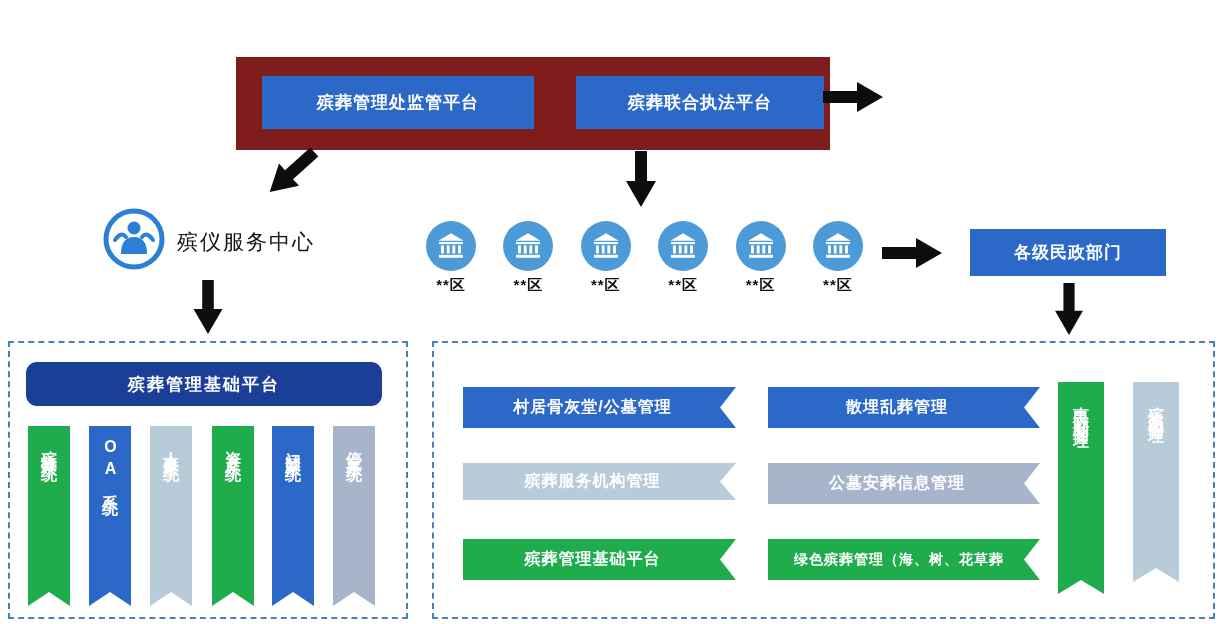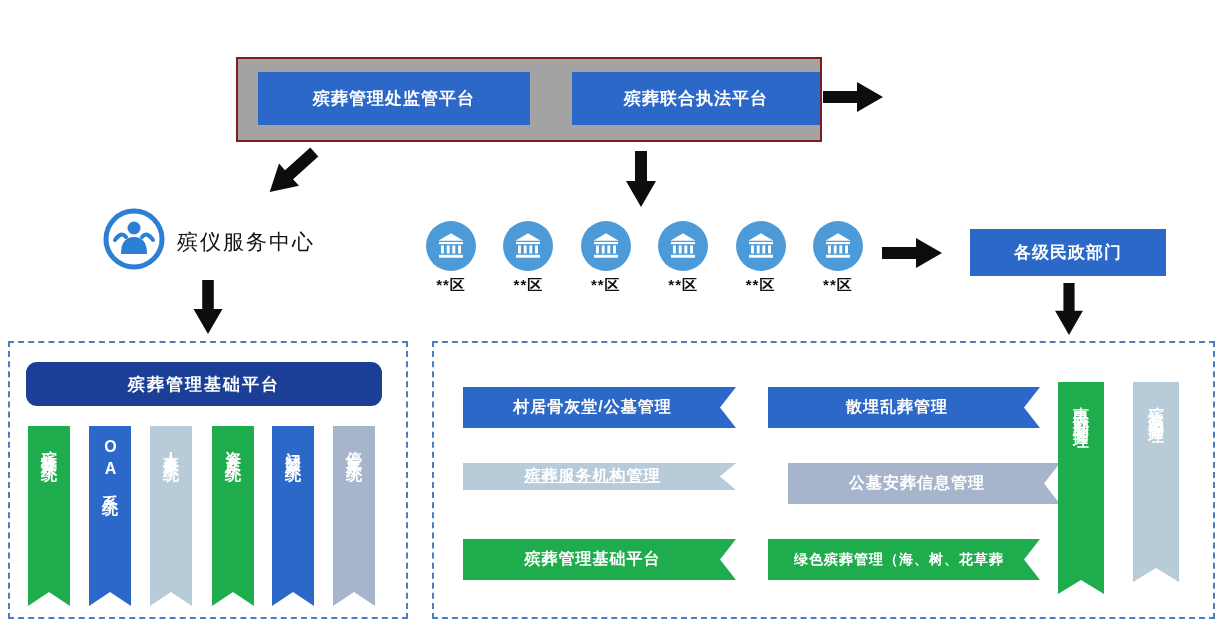--- a/index.html
+++ b/index.html
@@ -1,18 +1,18 @@
 <!DOCTYPE html>
 <html><head>
 <meta charset="utf-8">
 <style>
   html,body{margin:0;padding:0;background:#fff;font-family:"Liberation Sans","DejaVu Sans",sans-serif;}
   #canvas{position:relative;width:1223px;height:624px;background:#fff;overflow:hidden;}
 
-  .box-solid{position:absolute;border:2px solid #7f1d1d;background:#a3a3a3;}
+  .box-solid{position:absolute;border:6px solid #7f1d1d;background:#7f1d1d;}
   .box-dashed{position:absolute;border:2px dashed #4a7ec0;background:#fff;}
 
   .btn-blue{position:absolute;background:#2c68c8;color:#fff;display:flex;align-items:center;justify-content:center;
     font-size:17px;font-weight:bold;letter-spacing:1px;}
 
   .ribbon-h{position:absolute;color:#fff;font-weight:bold;font-size:15px;display:flex;align-items:center;justify-content:center;
     padding-right:14px;box-sizing:border-box;letter-spacing:1px;
     clip-path:polygon(0 0,100% 0,calc(100% - 16px) 50%,100% 100%,0 100%);}
 
   .ribbon-v{position:absolute;color:#fff;font-weight:bold;font-size:16px;display:flex;align-items:flex-start;justify-content:center;
@@ -210,24 +210,24 @@
       </div>
   </div>
 
   <div class="box-dashed" style="left:432px;top:341px;width:779px;height:274px;">
     <div class="ribbon-h" style="left: 29px; top: 44px; width: 273px; height: 41px; font-size: 16px; background-color: rgb(44, 104, 200);">
       <span>村居骨灰堂/公墓管理</span>
     </div>
     <div class="ribbon-h" style="left: 334px; top: 44px; width: 272px; height: 41px; font-size: 16px; background-color: rgb(44, 104, 200);">
       <span>散埋乱葬管理</span>
     </div>
-    <div class="ribbon-h" style="left: 29px; top: 120px; width: 273px; height: 27px; font-size: 16px; background-color: rgb(183, 203, 217); text-decoration: underline;">
+    <div class="ribbon-h" style="left: 29px; top: 120px; width: 273px; height: 37px; font-size: 16px; background-color: rgb(183, 203, 217);">
       <span>殡葬服务机构管理</span>
     </div>
-    <div class="ribbon-h" style="left: 334px; top: 120px; width: 272px; height: 41px; font-size: 16px; background-color: rgb(166, 181, 203); margin-left: 20px;">
+    <div class="ribbon-h" style="left: 334px; top: 120px; width: 272px; height: 41px; font-size: 16px; background-color: rgb(166, 181, 203);">
       <span>公墓安葬信息管理</span>
     </div>
     <div class="ribbon-h" style="left: 29px; top: 196px; width: 273px; height: 41px; font-size: 16px; background-color: rgb(31, 172, 77);">
       <span>殡葬管理基础平台</span>
     </div>
     <div class="ribbon-h" style="left: 334px; top: 196px; width: 272px; height: 41px; font-size: 14px; padding-right: 10px; background-color: rgb(31, 172, 77);">
       <span>绿色殡葬管理（海、树、花草葬</span>
     </div>
     <div class="ribbon-v" style="left: 624px; top: 39px; width: 46px; height: 212px; background-color: rgb(31, 172, 77);">
       <span>惠民补助管理</span>

